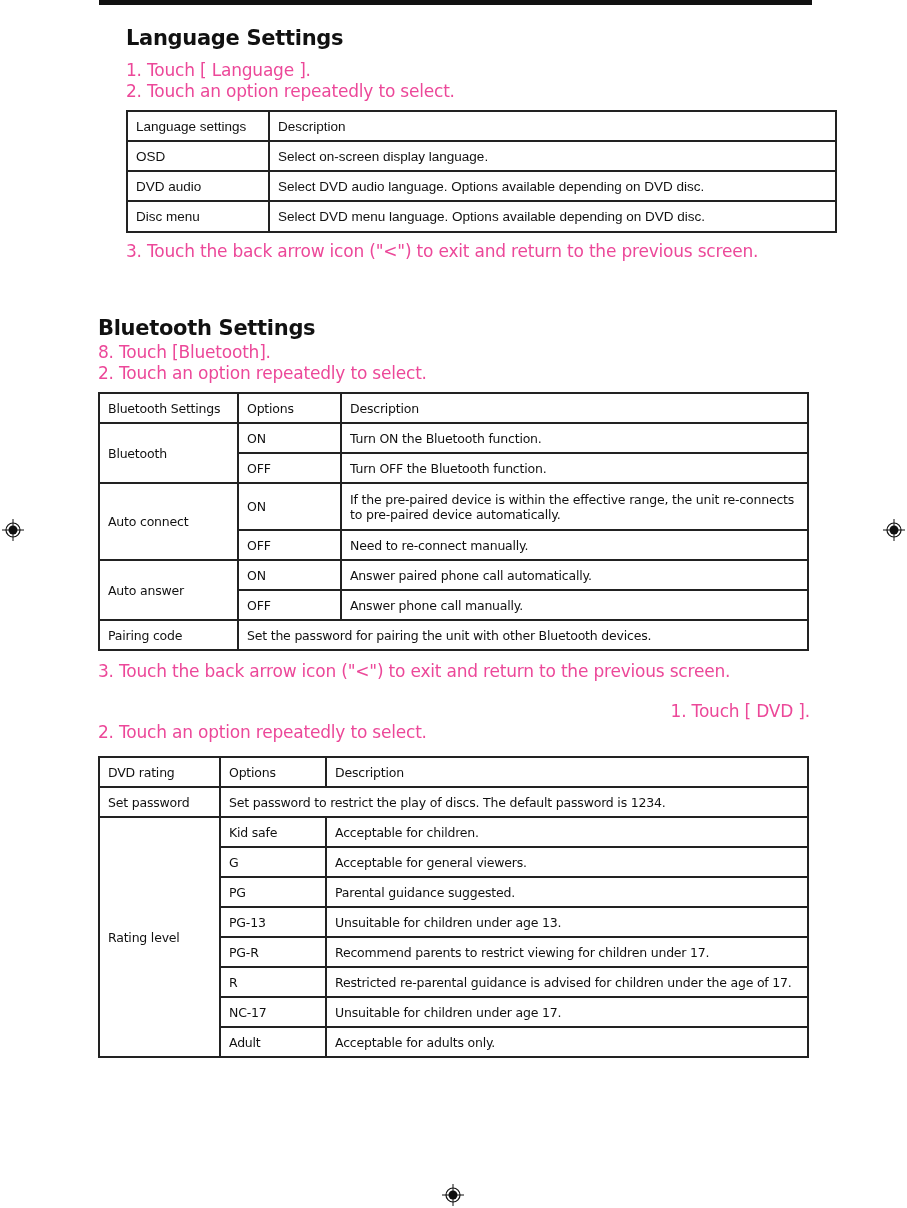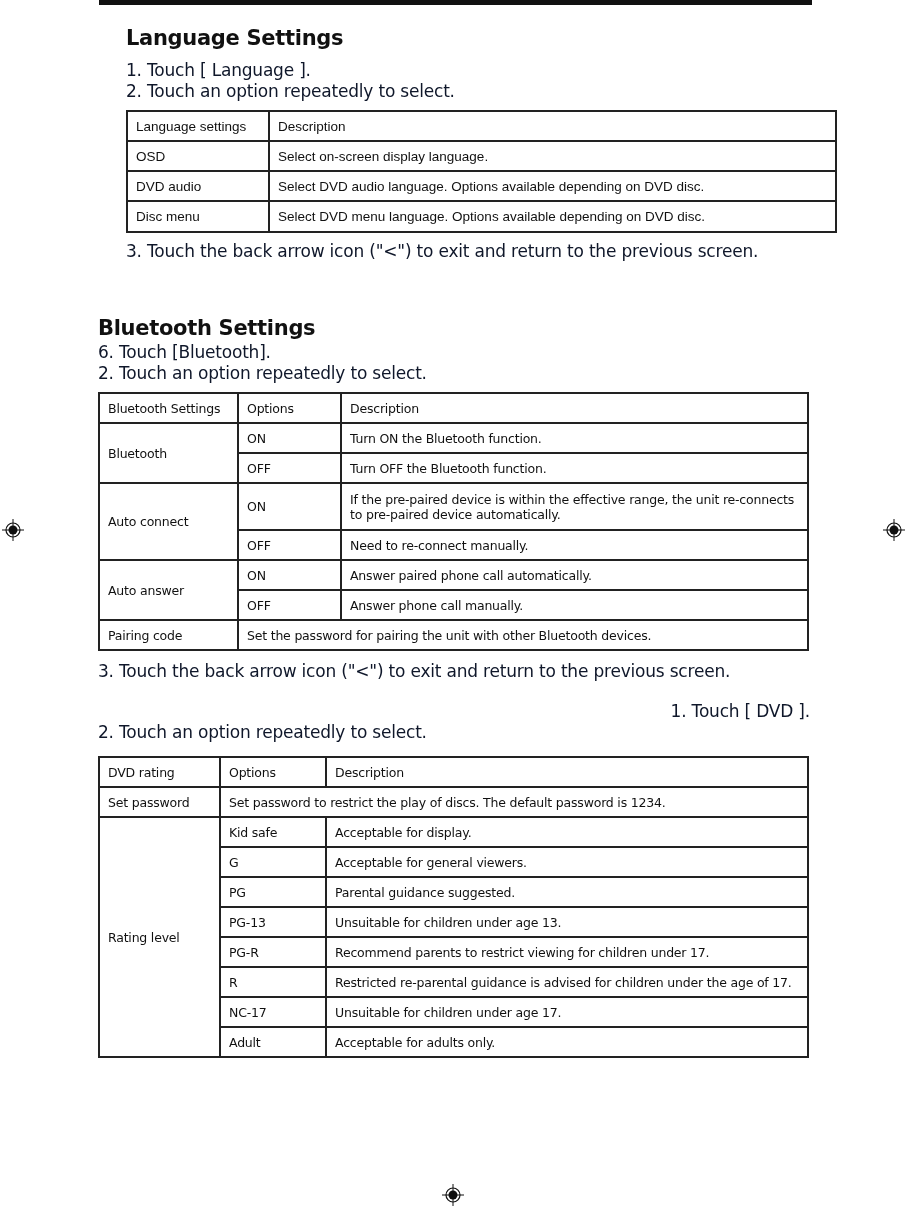--- a/index.html
+++ b/index.html
@@ -8,21 +8,21 @@
       font-family: "Liberation Sans", "DejaVu Sans", sans-serif; color: #111;
     }
     .top-rule { position: absolute; left: 99px; top: 0; width: 713px; height: 5px; background: #111; }
     .section { position: absolute; left: 98px; width: 712px; }
     h2 {
       margin: 0; font-family: "DejaVu Sans", sans-serif; font-weight: bold;
       font-size: 21px; letter-spacing: -0.3px; color: #111;
     }
     .step {
       font-family: "DejaVu Sans", sans-serif; font-size: 17px; line-height: 21px;
-      letter-spacing: -0.2px; color: #0f172a; margin: 0;
+      letter-spacing: -0.2px; color: #ec4899; margin: 0;
     }
     table { border-collapse: collapse; width: 711px; table-layout: fixed; }
     td {
       border: 2px solid #222; padding: 0 8px; font-size: 13px; line-height: 15px;
       height: 26px; vertical-align: middle; color: #111;
     }
     .t-lang td { font-family: "Liberation Sans", sans-serif; font-size: 13.5px; }
     .t-bt td, .t-dvd td { font-family: "DejaVu Sans", sans-serif; font-size: 12.5px; letter-spacing: -0.2px; }
     .reg-mark { position: absolute; width: 22px; height: 22px; }
   </style>
@@ -57,21 +57,21 @@
       <td>Disc menu</td>
       <td>Select DVD menu language. Options available depending on DVD disc.</td>
     </tr>
   </tbody>
     </table>
   <p class="step" style="margin-top:8px;">3. Touch the back arrow icon ("&lt;") to exit and return to the previous screen.</p>
 </div>
 
 <div class="section" style="top:316px;">
   <h2>Bluetooth Settings</h2>
-  <p class="step" style="margin-top:2px;">6. Touch [Bluetooth].</p>
+  <p class="step" style="margin-top:2px;">8. Touch [Bluetooth].</p>
   <p class="step">2. Touch an option repeatedly to select.</p>
   <table class="t-bt" style="margin-top:8px;">
     <colgroup>
         <col style="width:139px">
         <col style="width:103px">
         <col>
       </colgroup>
     <tbody>
         <tr style="height:30px">
       <td>Bluetooth Settings</td>
@@ -129,21 +129,21 @@
       <td>Options</td>
       <td>Description</td>
     </tr>
     <tr style="height:30px">
       <td>Set password</td>
       <td colspan="2">Set password to restrict the play of discs. The default password is 1234.</td>
     </tr>
     <tr style="height:30px">
       <td rowspan="8">Rating level</td>
       <td>Kid safe</td>
-      <td>Acceptable for display.</td>
+      <td>Acceptable for children.</td>
     </tr>
     <tr style="height:30px">
       <td>G</td>
       <td>Acceptable for general viewers.</td>
     </tr>
     <tr style="height:30px">
       <td>PG</td>
       <td>Parental guidance suggested.</td>
     </tr>
     <tr style="height:30px">

